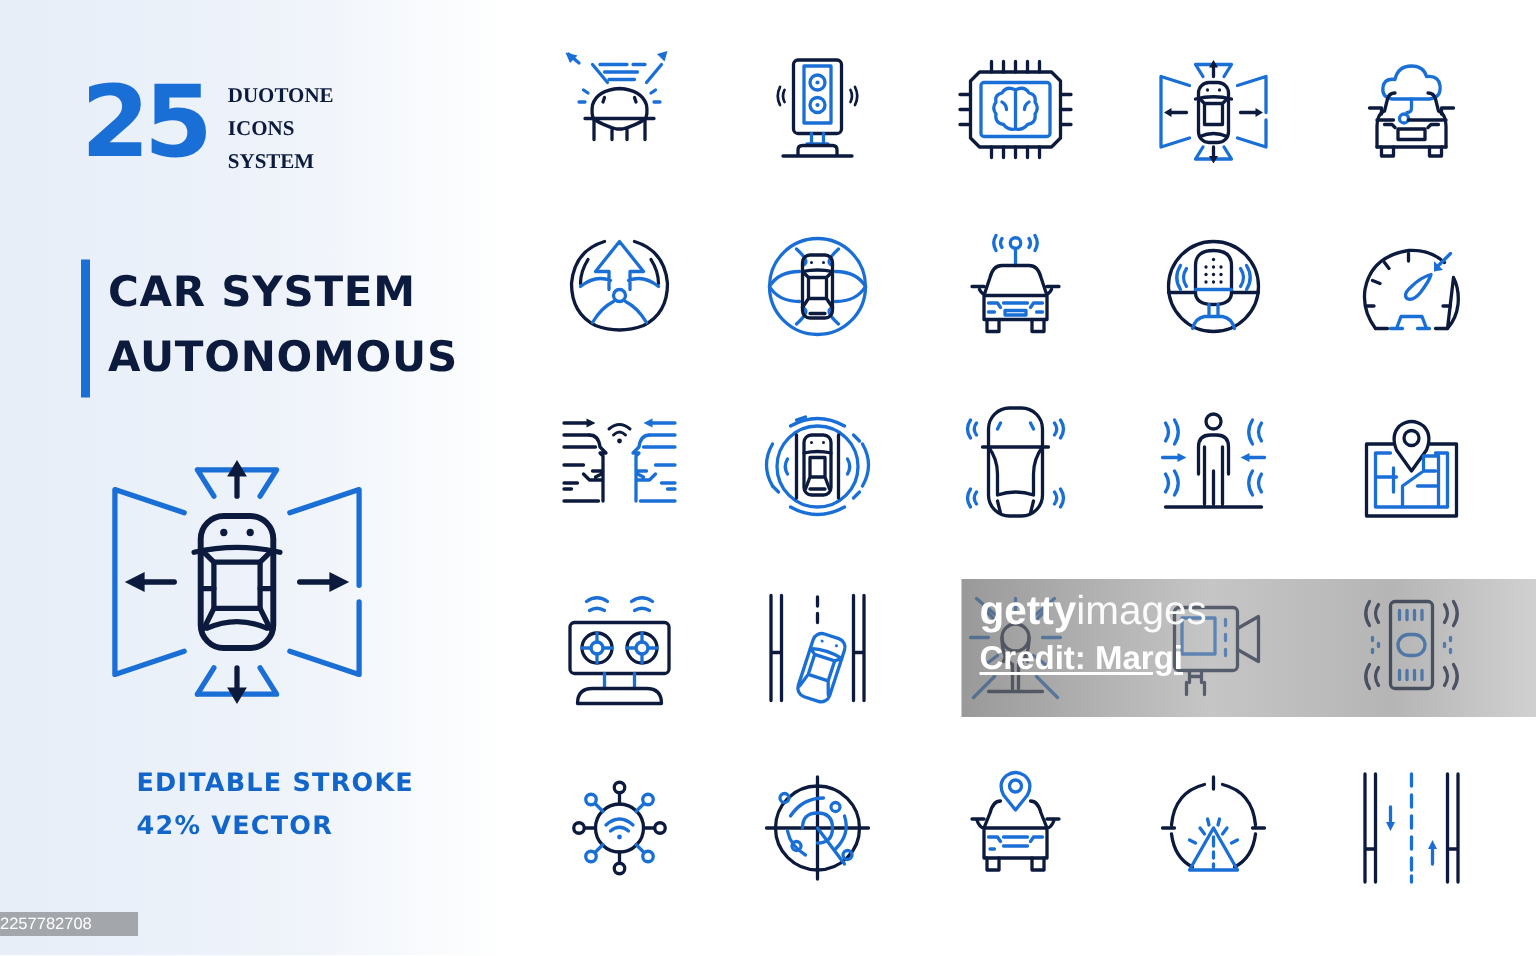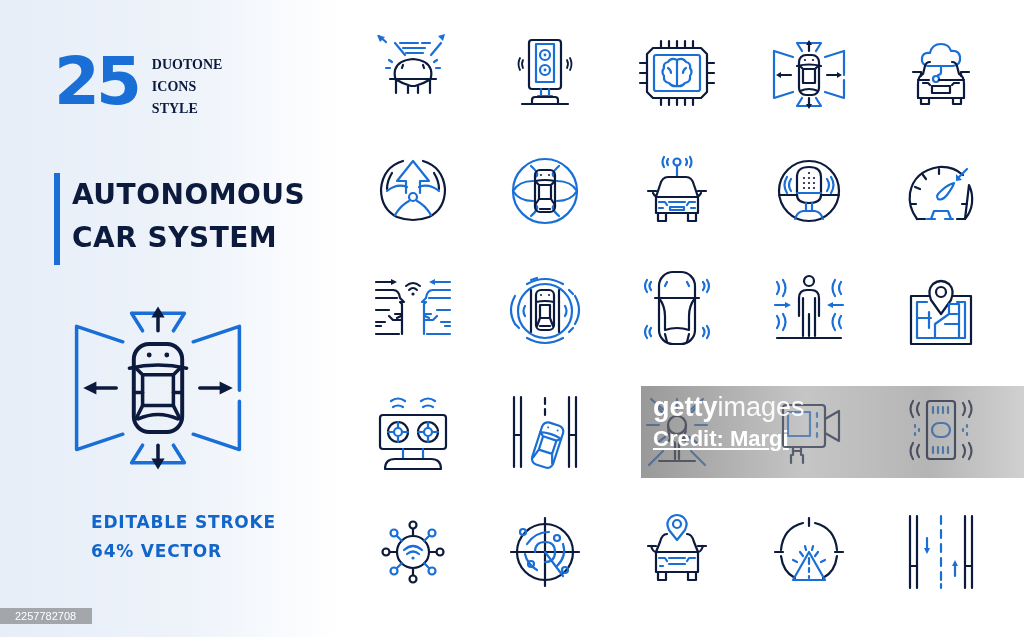--- a/index.html
+++ b/index.html
@@ -24,21 +24,21 @@
     color: #0c1a3d; letter-spacing: 0.5px; white-space: nowrap;
   }
   .hero-icon { position: absolute; left: 70px; top: 300px; width: 176px; height: 176px; }
   .features { position: absolute; left: 54px; top: 508px; margin-left: 37px; }
   .feature-line {
     font-family: "DejaVu Sans", sans-serif; font-weight: bold; font-size: 17px; line-height: 29px;
     color: #1266c9; letter-spacing: 0.8px; white-space: nowrap;
   }
   .id-badge {
     position: absolute; left: 0; top: 608px; width: 92px; height: 16px;
-    background: #a3a6ab; color: #ffffff; font-size: 11px; line-height: 16px; padding-left: 15px;
+    background: #a3a6ab; color: #ffffff; font-size: 11px; line-height: 16px; 
     font-family: "Liberation Sans", sans-serif;
   }
   .icon-grid {
     position: absolute; left: 350px; top: 38px; width: 660px;
     display: grid; grid-template-columns: repeat(5, 126px); grid-auto-rows: 119px; column-gap: 6px;
   }
   .icon-cell { display: flex; align-items: flex-start; justify-content: center; }
   .icon-cell svg { width: 80px; height: 80px; overflow: visible; }
   .d { fill: none; stroke: #0c1a3d; stroke-width: 2.2; stroke-linecap: round; stroke-linejoin: round; }
   .b { fill: none; stroke: #1a6fd6; stroke-width: 2.2; stroke-linecap: round; stroke-linejoin: round; }
@@ -56,27 +56,27 @@
 </style>
 </head>
 <body>
 
 <div class="left-panel">
   <div class="count-block">
     <div class="big-number">25</div>
     <div class="count-label">
       <div>DUOTONE</div>
       <div>ICONS</div>
-      <div>STYLE</div>
+      <div>SYSTEM</div>
     </div>
   </div>
 
   <div class="title-block">
+    <div class="title-line">CAR SYSTEM</div>
     <div class="title-line">AUTONOMOUS</div>
-    <div class="title-line">CAR SYSTEM</div>
   </div>
 
   <svg class="hero-icon" viewBox="0 0 80 80">
     <path class="b" d="M28 6 H52 L47 14 M33 14 L28 6" style="stroke-width:1.6"></path>
     <path class="b" d="M28 74 H52 L47 66 M33 66 L28 74" style="stroke-width:1.6"></path>
     <path class="b" d="M24 19 L3 12 V68 L24 61" style="stroke-width:1.6"></path>
     <path class="b" d="M56 19 L77 12 V41 M77 46 V68 L56 61" style="stroke-width:1.6"></path>
     <line class="d" x1="40" y1="14" x2="40" y2="6" style="stroke-width:1.6"></line>
     <path class="df" d="M37 8 L40 3 L43 8 Z"></path>
     <line class="d" x1="40" y1="66" x2="40" y2="74" style="stroke-width:1.6"></line>
@@ -88,21 +88,21 @@
     <rect class="d" x="29" y="20" width="22" height="40" rx="7" style="stroke-width:1.8"></rect>
     <path class="d" d="M27 31 Q40 28 53 31" style="stroke-width:1.6"></path>
     <rect class="d" x="33" y="34" width="14" height="14" style="stroke-width:1.6"></rect>
     <path class="d" d="M30 31 L33 34 M50 31 L47 34 M33 48 L30 54 M47 48 L50 54 M29 42 H33 M47 42 H51 M31 54 Q40 50 49 54" style="stroke-width:1.6"></path>
     <circle class="df" cx="36" cy="25" r="1.1"></circle>
     <circle class="df" cx="44" cy="25" r="1.1"></circle>
   </svg>
 
   <div class="features">
     <div class="feature-line">EDITABLE STROKE</div>
-    <div class="feature-line">64% VECTOR</div>
+    <div class="feature-line">42% VECTOR</div>
   </div>
 </div>
 
 <div class="id-badge">2257782708</div>
 
 <div class="icon-grid">
 
   <div class="icon-cell">
     <svg viewBox="0 0 80 80">
       <path class="b" d="M27 5 H45 M49 5 H57 M30 10 H52 M33 15 H50"></path>

